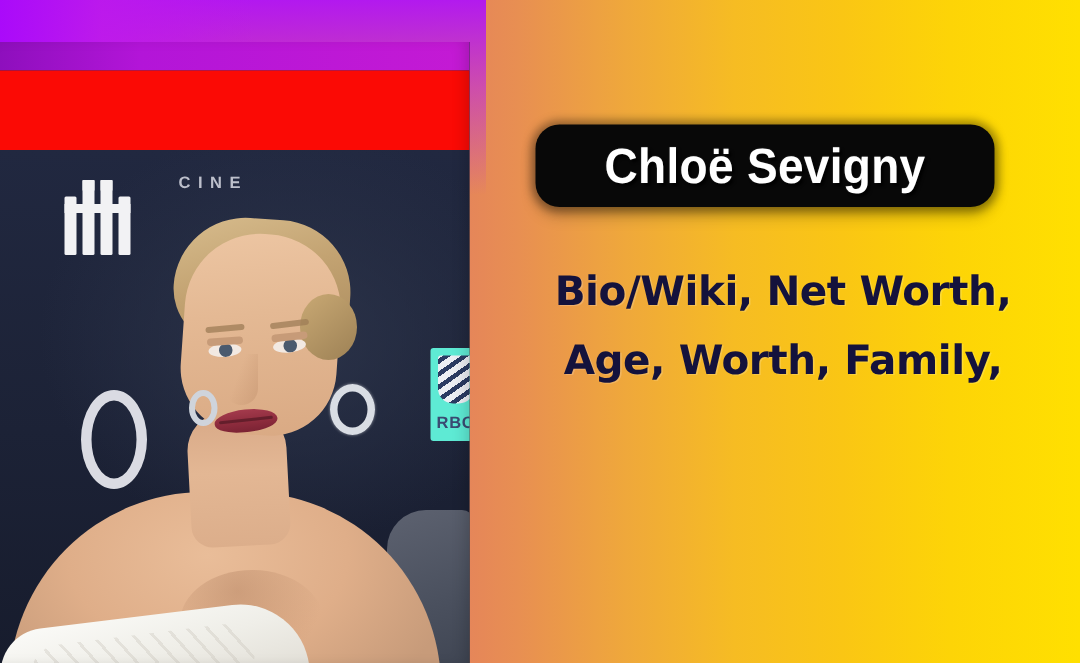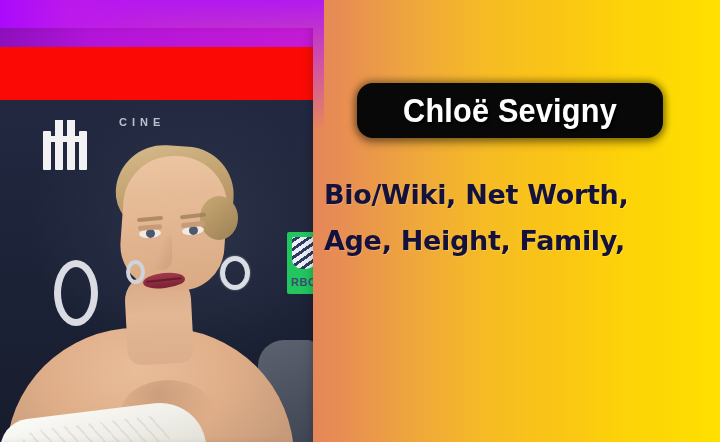--- a/index.html
+++ b/index.html
@@ -136,21 +136,21 @@
     font-size: 11px;
     letter-spacing: 5px;
     color: #d8dae4;
     font-weight: bold;
     opacity: 0.85;
   }
   .logo-rbc {
     position: absolute;
     left: 287px; top: 204px;
     width: 34px; height: 62px;
-    background: #22c55e;
+    background: #5eead4;
     border-radius: 2px;
     overflow: hidden;
   }
   .logo-rbc .shield {
     position: absolute;
     left: 5px; top: 5px;
     width: 24px; height: 32px;
     background: repeating-linear-gradient(-35deg, #2b3b63 0 3px, #eceef4 3px 7px);
     border-radius: 2px 2px 10px 10px;
   }
@@ -361,20 +361,21 @@
     letter-spacing: 0.2px;
     transform: scaleX(0.93);
     text-shadow: 2px 2px 2px rgba(0,0,0,0.85), 0 0 1px rgba(255,255,255,0.25);
     white-space: nowrap;
   }
   .subtitle {
     position: absolute;
     left: 0;
     top: 172px;
     width: 396px;
+    text-align: center;
     color: #14123c;
     font-family: "DejaVu Sans", sans-serif;
     font-weight: bold;
     font-size: 27px;
     line-height: 46px;
     letter-spacing: -0.3px;
     text-shadow: 1px 1px 0 rgba(255,255,255,0.18);
   }
   .subtitle div { white-space: nowrap; }
 </style>
@@ -434,17 +435,17 @@
   </div>
 
   <div class="right-col">
 
     <div class="title-pill">
       <span class="title-text">Chloë Sevigny</span>
     </div>
 
     <div class="subtitle">
       <div>Bio/Wiki, Net Worth,</div>
-      <div>Age, Height, Family,</div>
+      <div>Age, Worth, Family,</div>
     </div>
 
   </div>
 </div>
 
 </body></html>

